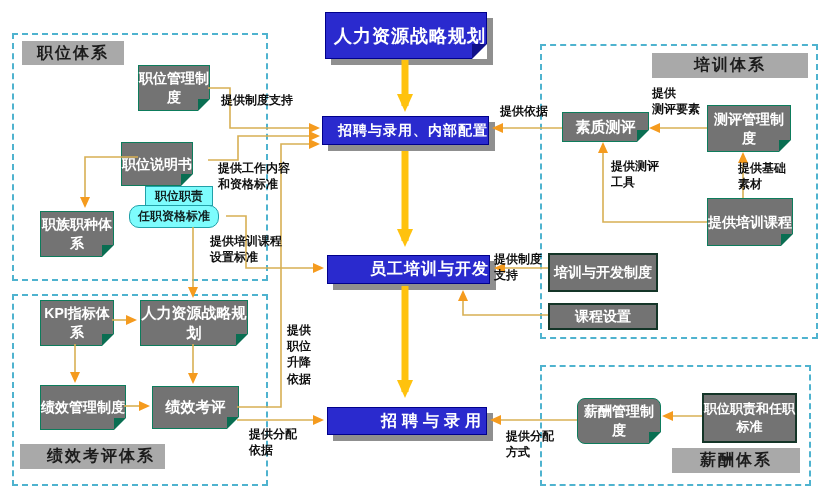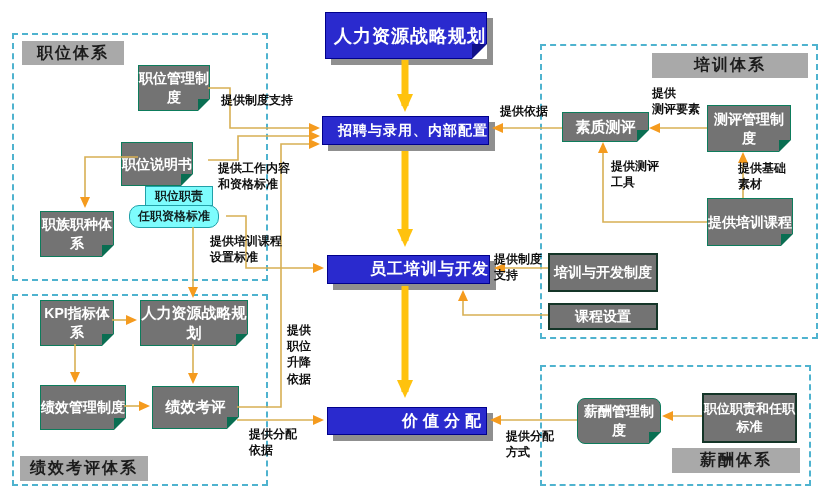--- a/index.html
+++ b/index.html
@@ -36,36 +36,36 @@
 <body>
 
 <div id="stage">
 
   <div class="section" style="left:12px;top:33px;width:252px;height:244px;"></div>
   <div class="section" style="left:12px;top:294px;width:252px;height:188px;"></div>
   <div class="section" style="left:540px;top:44px;width:274px;height:291px;"></div>
   <div class="section" style="left:540px;top:365px;width:267px;height:117px;"></div>
 
   <div class="seclabel" style="left:22px;top:41px;width:102px;height:24px;">职位体系</div>
-  <div class="seclabel" style="left:20px;top:456px;width:128px;height:25px;">绩效考评体系</div>
+  <div class="seclabel" style="left:20px;top:444px;width:128px;height:25px;padding-left:17px;">绩效考评体系</div>
   <div class="seclabel" style="left:652px;top:53px;width:156px;height:25px;">培训体系</div>
   <div class="seclabel" style="left:672px;top:448px;width:128px;height:25px;">薪酬体系</div>
 
   <div class="blue" style="left:325px;top:12px;width:160px;height:45px;font-size:18px;">
     <span>人力资源战略规划</span>
     <span class="fold-blue"></span>
   </div>
   <div class="blue" style="left:322px;top:116px;width:165px;height:27px;font-size:14px;">
     <span>招聘与录用、内部配置</span>
   </div>
   <div class="blue" style="left:327px;top:255px;width:161px;height:27px;font-size:16px;">
     <span>员工培训与开发</span>
   </div>
   <div class="blue" style="left:327px;top:407px;width:158px;height:26px;font-size:16px;letter-spacing:5px;">
-    <span>价值分配</span>
+    <span>招聘与录用</span>
   </div>
 
   <div class="card" style="left:138px;top:65px;width:70px;height:44px;">
     <span>职位管理制度</span>
       <span class="fold"></span>
   </div>
   <div class="card" style="left:121px;top:142px;width:70px;height:42px;">
     <span>职位说明书</span>
       <span class="fold"></span>
   </div>

